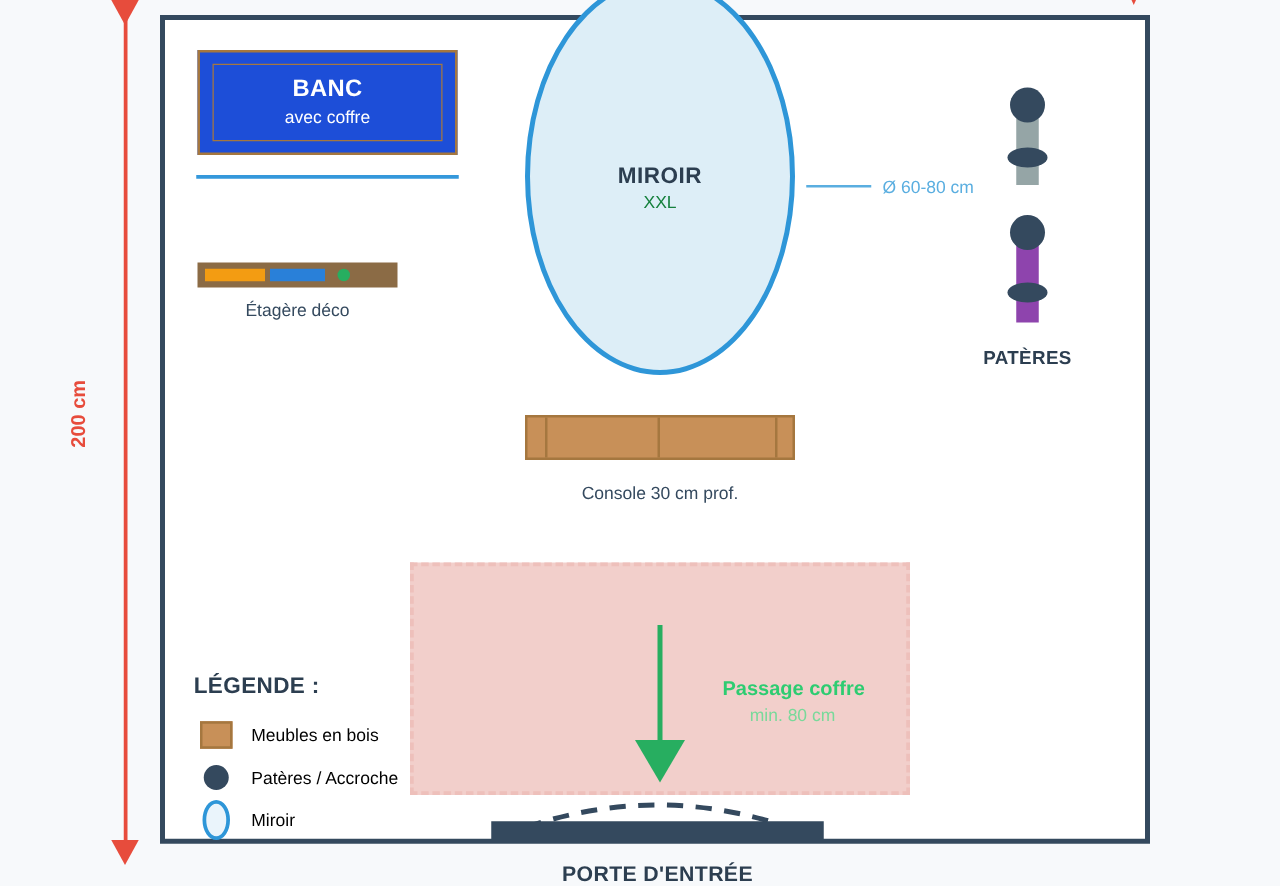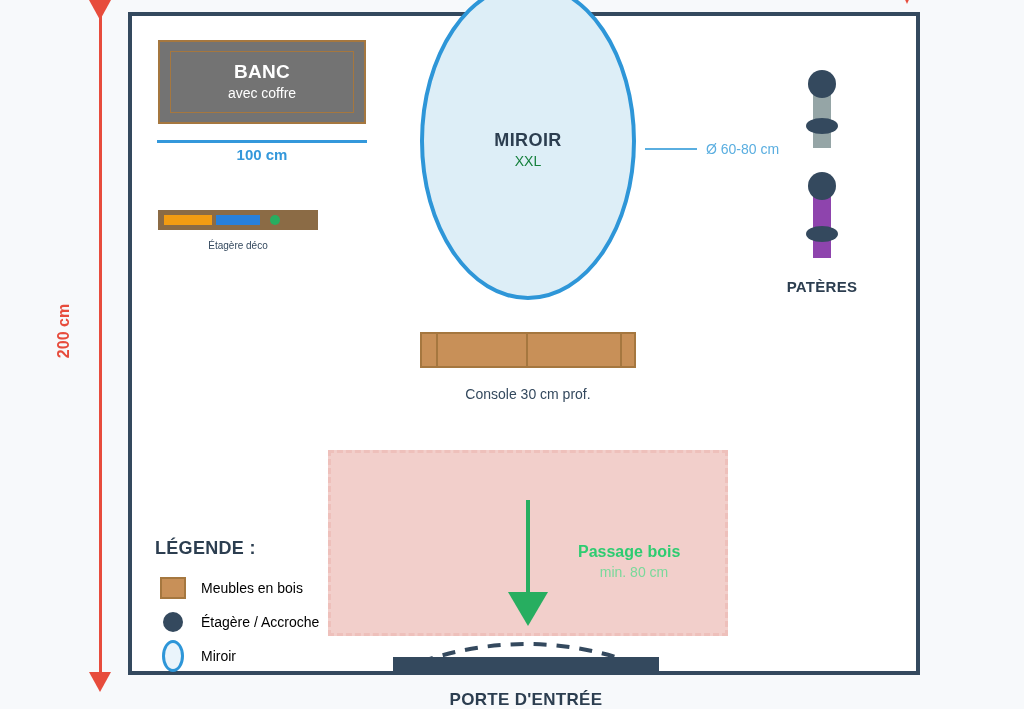--- a/index.html
+++ b/index.html
@@ -79,21 +79,21 @@
     border-top: 20px solid #e74c3c;
   }
 
   
   .banc {
     position: absolute;
     left: 158px;
     top: 40px;
     width: 208px;
     height: 84px;
-    background: #737373;
+    background: #1d4ed8;
     border: 2px solid #a5773f;
     box-sizing: border-box;
   }
   .banc-inner {
     position: absolute;
     left: 10px;
     top: 9px;
     right: 10px;
     bottom: 9px;
     border: 1px solid #a5773f;
@@ -160,21 +160,21 @@
     border-radius: 50%;
     background: #27ae60;
   }
   .etagere-label {
     position: absolute;
     left: 148px;
     top: 240px;
     width: 180px;
     text-align: center;
     color: #34495e;
-    font-size: 10px;
+    font-size: 14px;
   }
 
   
   .miroir {
     position: absolute;
     left: 420px;
     top: -18px;
     width: 216px;
     height: 318px;
     border-radius: 50%;
@@ -428,21 +428,20 @@
   <div class="room"></div>
 
   <div class="banc">
     <div class="banc-inner">
       <div class="banc-title">BANC</div>
       <div class="banc-sub">avec coffre</div>
     </div>
   </div>
 
   <div class="dim-100-line"></div>
-  <div class="dim-100-label">100 cm</div>
 
   <div class="etagere">
     <div class="etagere-item eg-orange"></div>
     <div class="etagere-item eg-blue"></div>
     <div class="eg-dot"></div>
   </div>
   <div class="etagere-label">Étagère déco</div>
 
   <div class="miroir">
     <div class="miroir-title">MIROIR</div>
@@ -467,38 +466,38 @@
     <div class="console-div" style="left:14px"></div>
     <div class="console-div" style="left:104px"></div>
     <div class="console-div" style="left:198px"></div>
   </div>
   <div class="console-label">Console 30 cm prof.</div>
 
   <div class="tapis"></div>
 
   <div class="pass-line"></div>
   <div class="pass-head"></div>
-  <div class="pass-title">Passage bois</div>
+  <div class="pass-title">Passage coffre</div>
   <div class="pass-sub">min. 80 cm</div>
 
   <div class="legend">
     <div class="legend-title">LÉGENDE :</div>
 
     <div class="legend-row">
       <div class="legend-swatch">
           <div class="sw-wood"></div>
         </div>
       <div class="legend-label">Meubles en bois</div>
     </div>
 
     <div class="legend-row">
       <div class="legend-swatch">
           <div class="sw-hook"></div>
         </div>
-      <div class="legend-label">Étagère / Accroche</div>
+      <div class="legend-label">Patères / Accroche</div>
     </div>
 
     <div class="legend-row">
       <div class="legend-swatch">
           <div class="sw-mirror"></div>
         </div>
       <div class="legend-label">Miroir</div>
     </div>
   </div>
 

